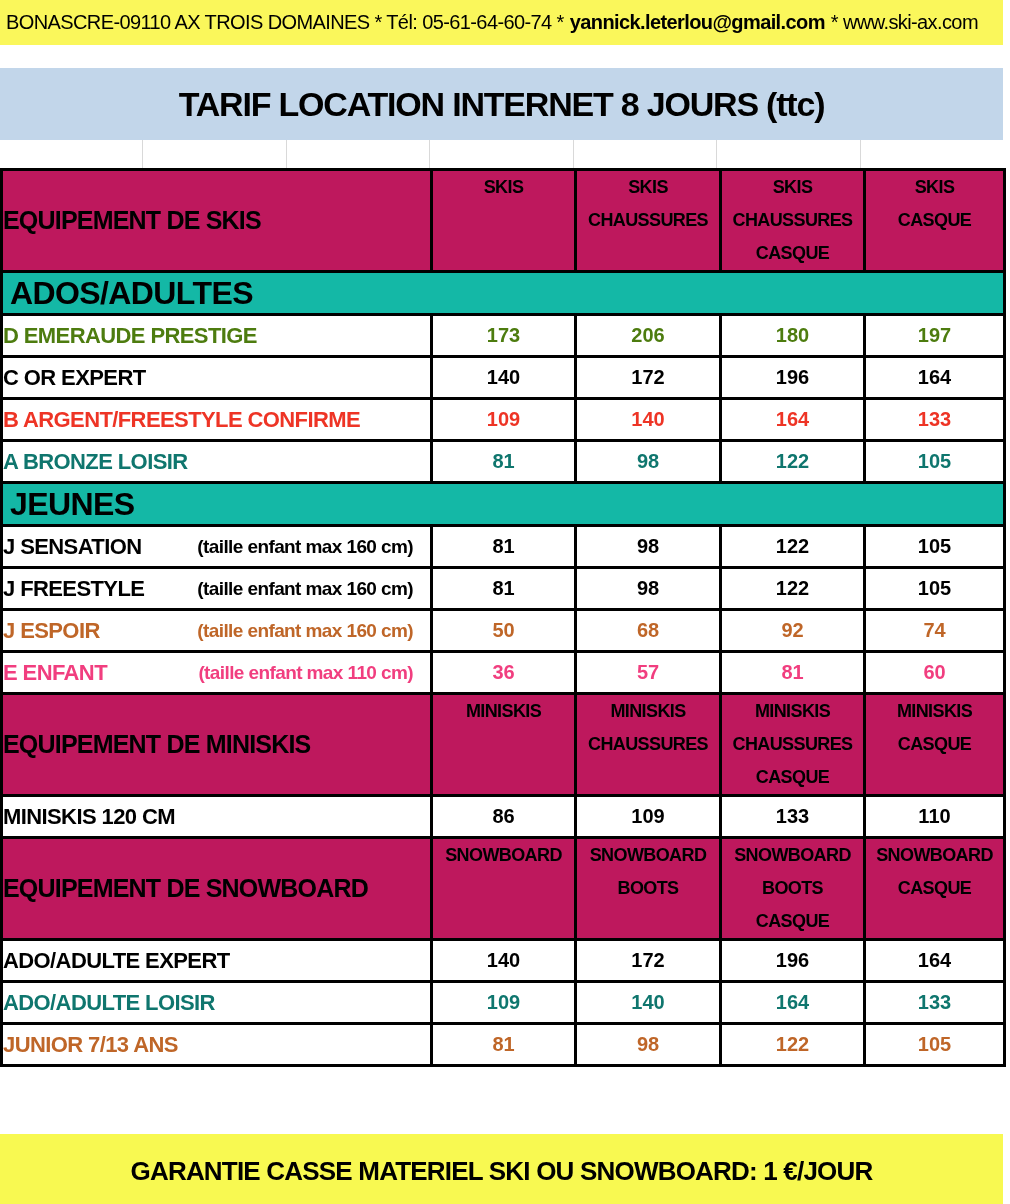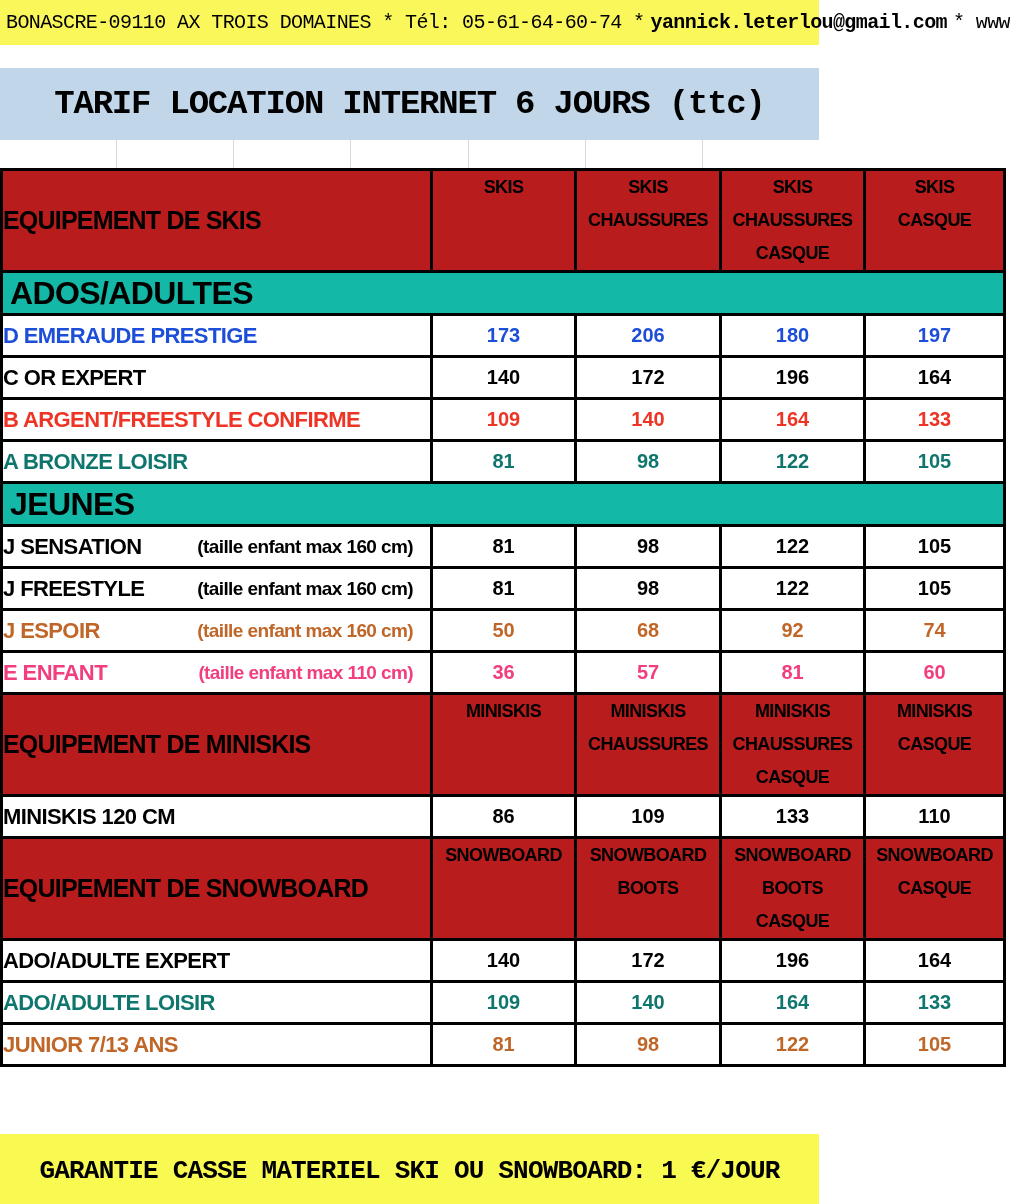--- a/index.html
+++ b/index.html
@@ -3,21 +3,21 @@
 <meta charset="utf-8">
 <style>
   * { box-sizing: border-box; }
   html,body { margin:0; padding:0; }
   body {
     width:1010px; height:1204px; background:#ffffff;
     font-family:"Liberation Sans","DejaVu Sans",sans-serif;
     color:#000;
   }
   .page { width:1010px; height:1204px; background:#fff; overflow:hidden; }
-  .content-w { width:819px;font-family:Liberation Mono, monospace; }
+  .content-w { width:1003px; }
 
   
   .contact {
     height:45px; background:#FAF75B; display:flex; align-items:center;
     font-size:20px; letter-spacing:-0.6px; white-space:nowrap; padding-left:6px;
   }
   .contact .email { font-weight:700; margin:0 6px; }
 
   .gap1 { height:23px; background:#fff; }
 
@@ -30,37 +30,37 @@
   
   .grid-row { height:28px; display:flex; background:#fff; }
   .grid-cell { flex:1 1 0; border-right:1px solid #D9D9D9; }
   .grid-cell:last-child { border-right:none; }
 
   
   table.price { border-collapse:collapse; width:1003px; table-layout:fixed; }
   table.price td { border:3px solid #000; padding:0; }
 
   tr.hdr { height:100px; }
-  tr.hdr td { background:#b91c1c; }
+  tr.hdr td { background:#be185d; }
   tr.hdr-snb { height:102px; }
   .hlabel { font-size:25px; font-weight:700; padding-left:7px; vertical-align:middle; letter-spacing:-0.8px; }
   .hcol { vertical-align:top; text-align:center; padding-top:6px; }
   .hline { font-size:18px; font-weight:700; line-height:33px; letter-spacing:-0.6px; }
 
   tr.band { height:43px; }
   tr.band td { background:#14b8a6; font-size:32px; font-weight:700; padding-left:7px; letter-spacing:-0.6px; vertical-align:middle; }
 
   tr.row { height:42px; }
   .lbl { font-size:22px; font-weight:700; padding-left:7px; vertical-align:middle; letter-spacing:-0.6px; }
   .num { font-size:20px; font-weight:700; text-align:center; vertical-align:middle; }
   .note-flex { display:flex; justify-content:space-between; align-items:center; padding-right:17px; width:100%; }
   .note { font-size:19px; font-weight:700; letter-spacing:-0.6px; }
 
   .c-black { color:#000000; }
-  .c-green { color:#1d4ed8; }
+  .c-green { color:#4d7c0f; }
   .c-red   { color:#EE3425; }
   .c-navy  { color:#0f766e; }
   .c-brown { color:#BF6628; }
   .c-pink  { color:#F13E7F; }
 
   .gap2 { height:67px; background:#fff; }
 
   
   .footer-band {
     height:74px; background:#F8F951; display:flex; align-items:center; justify-content:center;
@@ -74,21 +74,21 @@
 
   <div class="contact content-w">
     <span>BONASCRE-09110 AX TROIS DOMAINES * Tél: 05-61-64-60-74 *</span>
     <span class="email">yannick.leterlou@gmail.com</span>
     <span>* www.ski-ax.com</span>
   </div>
 
   <div class="gap1"></div>
 
   <div class="title-band content-w">
-    <span>TARIF LOCATION INTERNET 6 JOURS (ttc)</span>
+    <span>TARIF LOCATION INTERNET 8 JOURS (ttc)</span>
   </div>
 
   <div class="grid-row content-w">
     <div class="grid-cell"></div>
     <div class="grid-cell"></div>
     <div class="grid-cell"></div>
     <div class="grid-cell"></div>
     <div class="grid-cell"></div>
     <div class="grid-cell"></div>
     <div class="grid-cell"></div>

